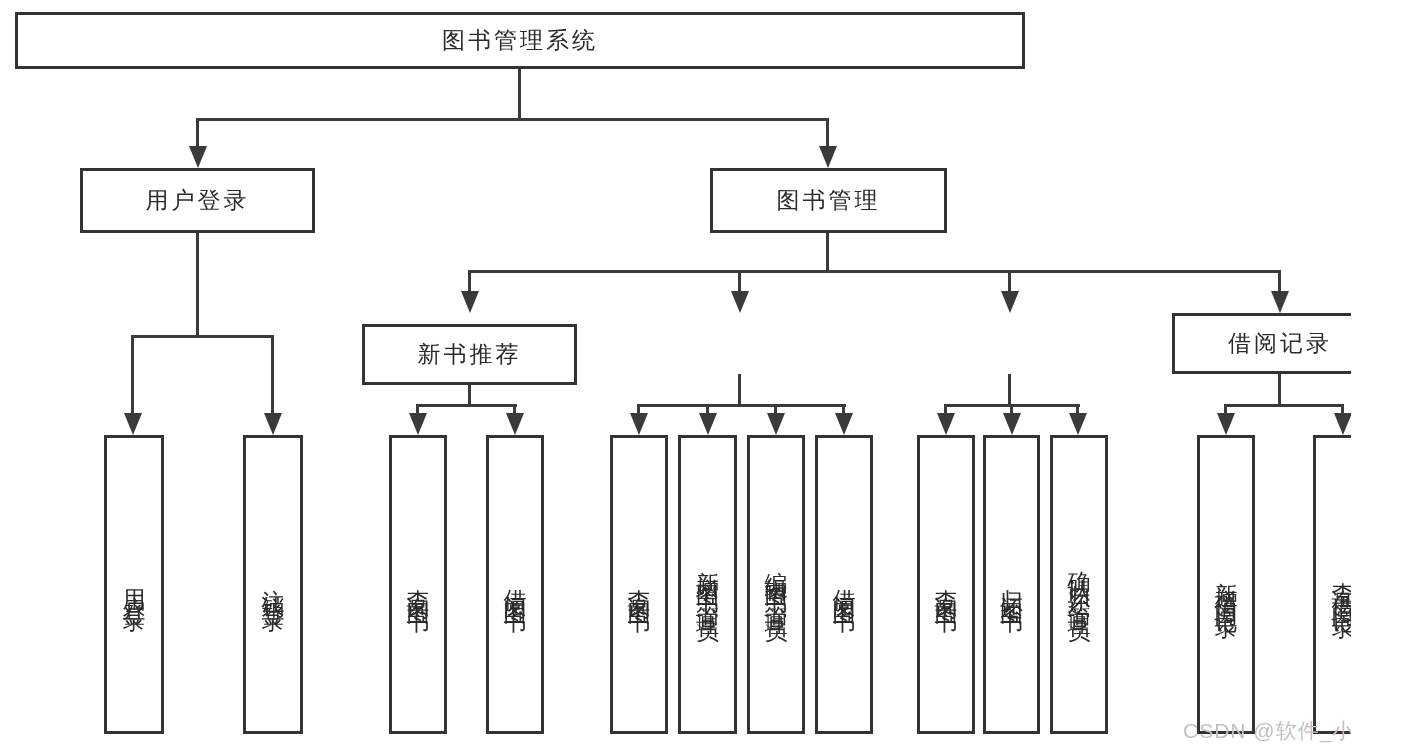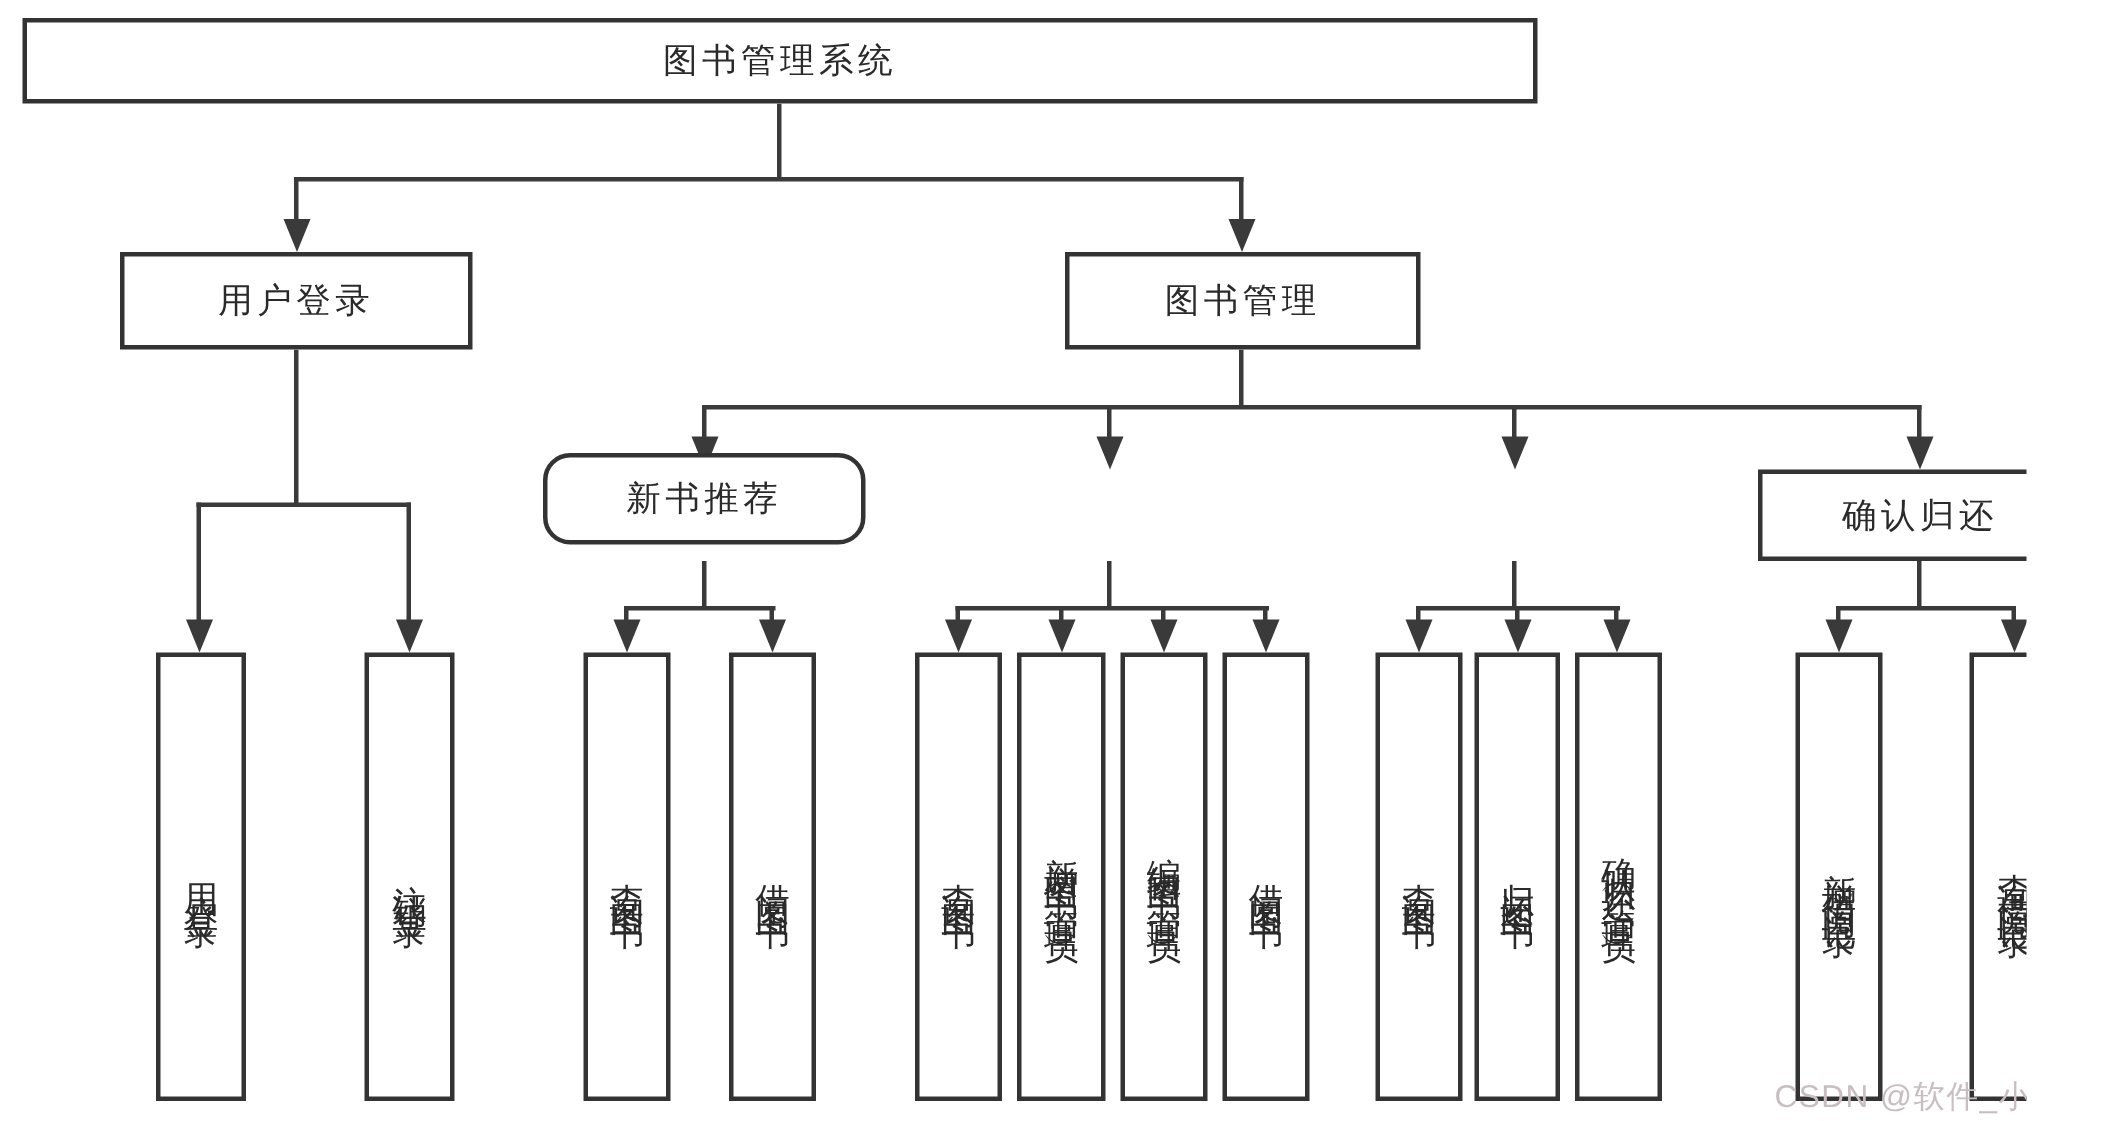--- a/index.html
+++ b/index.html
@@ -97,25 +97,25 @@
     <span>图书管理系统</span>
   </div>
 
   <div class="box" style="left:80px;top:168px;width:235px;height:65px;">
     <span>用户登录</span>
   </div>
   <div class="box" style="left:710px;top:168px;width:237px;height:65px;">
     <span>图书管理</span>
   </div>
 
-  <div class="box" style="left:362px;top:302px;width:215px;height:61px;border-radius:18px;">
+  <div class="box" style="left:362px;top:324px;width:215px;height:61px;">
     <span>新书推荐</span>
   </div>
   <div class="box" style="left:1172px;top:313px;width:216px;height:61px;">
-    <span>确认归还</span>
+    <span>借阅记录</span>
   </div>
 
   <div class="box vbox" style="left:104px;top:435px;width:60px;height:299px;">
     <span class="vtext">用户登录</span>
   </div>
   <div class="box vbox" style="left:243px;top:435px;width:60px;height:299px;">
     <span class="vtext">注销登录</span>
   </div>
 
   <div class="box vbox" style="left:389px;top:435px;width:58px;height:299px;">

